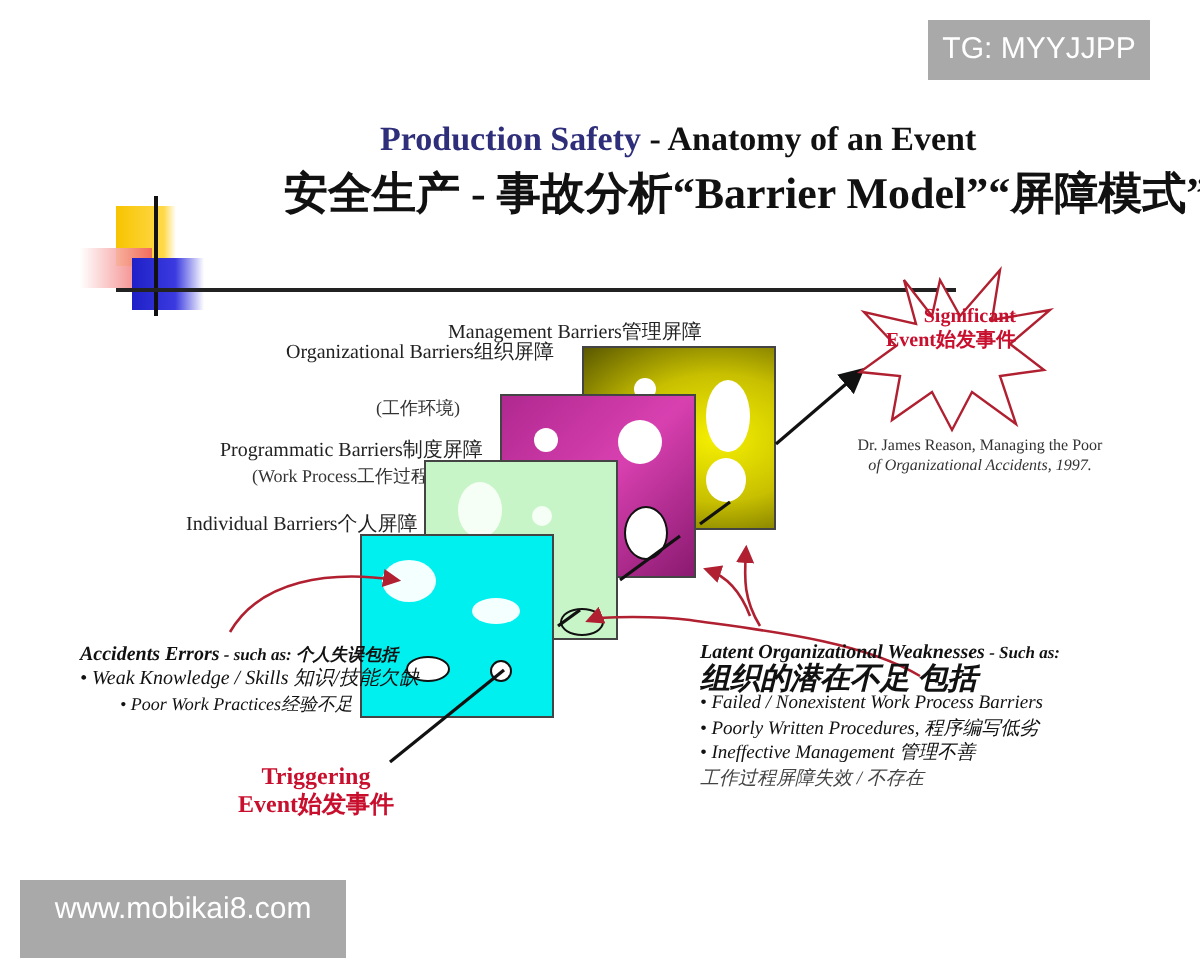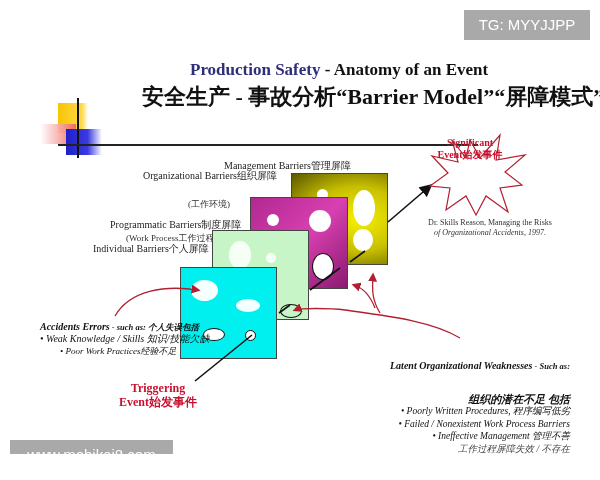--- a/index.html
+++ b/index.html
@@ -1,22 +1,22 @@
 <!DOCTYPE html>
 <html><head>
 <meta charset="utf-8">
 <style>
   * { margin:0; padding:0; box-sizing:border-box; }
   html, body { width:600px; height:480px; background:#ffffff; overflow:hidden; }
   body { position:relative; font-family:"Liberation Serif", serif; }
   .abs { position:absolute; }
 
-  .wm-top { left:464px; top:10px; width:126px; height:30px; background:#a9a9a9; color:#fff;
+  .wm-top { left:464px; top:10px; width:111px; height:30px; background:#a9a9a9; color:#fff;
             font-family:"Liberation Sans", sans-serif; font-size:15px; line-height:30px; text-align:center; }
-  .wm-bot { left:10px; top:440px; width:163px; height:14px; background:#a9a9a9; color:#fff;
+  .wm-bot { left:10px; top:440px; width:163px; height:39px; background:#a9a9a9; color:#fff;
             font-family:"Liberation Sans", sans-serif; font-size:15px; line-height:30px; text-align:center; }
 
   .title1 { left:190px; top:60px; font-size:17px; font-weight:bold; color:#111; white-space:nowrap; }
   .title1 .accent { color:#2e2e7a; }
   .title2 { left:142px; top:82px; font-size:22px; font-weight:bold; color:#111; white-space:nowrap; }
 
   .deco-yellow { left:58px; top:103px; width:30px; height:30px; background:linear-gradient(90deg,#f7c400,#ffd94a 80%,#fff0); }
   .deco-red { left:40px; top:124px; width:36px; height:20px; background:linear-gradient(90deg,#fff,#f06060); opacity:.9; }
   .deco-blue { left:66px; top:129px; width:36px; height:26px; background:linear-gradient(90deg,#2020c8,#3a3ae0 60%,#fff0); }
   .deco-vline { left:77px; top:98px; width:2px; height:60px; background:#111; }
@@ -26,25 +26,25 @@
   .sub { font-size:9px; color:#333; white-space:nowrap; }
 
   .sheet { border:1px solid #444; }
   .hole { position:absolute; background:#fff; border-radius:50%; }
 
   .sheet-mgmt { left:291px; top:173px; width:97px; height:92px; background:radial-gradient(ellipse at 70% 50%, #f6f000 0%, #c8c000 50%, #5a5800 100%); }
   .sheet-org { left:250px; top:197px; width:98px; height:92px; background:linear-gradient(135deg,#b02890,#d840b0 50%,#8a1a70); }
   .sheet-prog { left:212px; top:230px; width:97px; height:90px; background:#c8f5c8; }
   .sheet-ind { left:180px; top:267px; width:97px; height:92px; background:#00f0f0; }
 
-  .star-text { left:432px; top:137px; width:76px; text-align:center; font-size:10px; font-weight:bold; color:#c8102e; line-height:12px; }
+  .star-text { left:432px; top:153px; width:76px; text-align:right; font-size:10px; font-weight:bold; color:#c8102e; line-height:12px; }
   .cite { left:420px; top:218px; width:140px; text-align:center; font-size:8px; color:#333; line-height:10px; }
 
   .ind-errors { left:40px; top:321px; width:180px; font-size:10px; color:#111; line-height:12px; }
-  .latent { left:350px; top:360px; width:220px; text-align:right; font-size:10px; color:#111; line-height:12.5px; }
+  .latent { left:350px; top:320px; width:220px; text-align:left; font-size:10px; color:#111; line-height:12.5px; }
   .italic { font-style:italic; }
   .bold { font-weight:bold; }
   .trigger { left:113px; top:381px; width:90px; text-align:center; font-size:12px; font-weight:bold; color:#c8102e; line-height:14px; }
 </style>
 </head>
 <body>
 
 <div class="abs deco-yellow"></div>
 <div class="abs deco-red"></div>
 <div class="abs deco-blue"></div>
@@ -56,21 +56,21 @@
 <div class="abs title1">
   <span class="accent">Production Safety</span><span> - Anatomy of an Event</span>
 </div>
 <div class="abs title2">安全生产 - 事故分析“Barrier Model”“屏障模式”</div>
 
 <div class="abs label" style="left:224px;top:159px;">Management Barriers管理屏障</div>
 <div class="abs label" style="left:143px;top:169px;">Organizational Barriers组织屏障</div>
 <div class="abs sub" style="left:188px;top:198px;">(工作环境)</div>
 <div class="abs label" style="left:110px;top:218px;">Programmatic Barriers制度屏障</div>
 <div class="abs sub" style="left:126px;top:232px;">(Work Process工作过程)</div>
-<div class="abs label" style="left:93px;top:242px;">Individual Barriers个人屏障</div>
+<div class="abs label" style="left:93px;top:255px;">Individual Barriers个人屏障</div>
 
 <div class="abs sheet sheet-mgmt">
   <div class="hole" style="left:25px;top:15px;width:11px;height:11px;"></div>
   <div class="hole" style="left:61px;top:16px;width:22px;height:36px;"></div>
   <div class="hole" style="left:61px;top:55px;width:20px;height:22px;"></div>
 </div>
 <div class="abs sheet sheet-org">
   <div class="hole" style="left:16px;top:16px;width:12px;height:12px;"></div>
   <div class="hole" style="left:58px;top:12px;width:22px;height:22px;"></div>
   <div class="hole" style="left:61px;top:55px;width:22px;height:27px;border:1px solid #111;"></div>
@@ -111,35 +111,35 @@
 
   <polygon points="470,140 480,158 500,135 496,160 525,155 505,172 522,185 500,188 508,212 486,196 476,215 466,196 446,210 450,188 430,186 448,173 432,156 458,162 452,140 466,158" fill="#fff" stroke="#b02030" stroke-width="1.2"></polygon>
 </svg>
 
 <div class="abs star-text">
   <div>Significant</div>
   <div>Event始发事件</div>
 </div>
 
 <div class="abs cite">
-  <div>Dr. Skills Reason, Managing the Risks</div>
+  <div>Dr. James Reason, Managing the Poor</div>
   <div class="italic">of Organizational Accidents, 1997.</div>
 </div>
 
 <div class="abs ind-errors">
   <div><span class="bold italic">Accidents Errors</span><span class="bold italic" style="font-size:8.5px;"> - such as: 个人失误包括</span></div>
   <div class="italic" style="font-size:10px;">• Weak Knowledge / Skills 知识/技能欠缺</div>
   <div class="italic" style="font-size:9px;padding-left:20px;">• Poor Work Practices经验不足</div>
 </div>
 
 <div class="abs latent">
   <div><span class="bold italic">Latent Organizational Weaknesses</span><span class="bold italic" style="font-size:8.5px;"> - Such as:</span></div>
-  <div class="bold italic" style="font-size:11px;margin-top:20px;">组织的潜在不足 包括</div>
+  <div class="bold italic" style="font-size:15px;">组织的潜在不足 包括</div>
+  <div class="italic" style="font-size:9.5px;">• Failed / Nonexistent Work Process Barriers</div>
   <div class="italic" style="font-size:9.5px;">• Poorly Written Procedures, 程序编写低劣</div>
-  <div class="italic" style="font-size:9.5px;">• Failed / Nonexistent Work Process Barriers</div>
   <div class="italic" style="font-size:9.5px;">• Ineffective Management 管理不善</div>
   <div class="italic" style="font-size:9.5px;color:#444;">工作过程屏障失效 / 不存在</div>
 </div>
 
 <div class="abs trigger">
   <div>Triggering</div>
   <div>Event始发事件</div>
 </div>
 
 <div class="abs wm-bot">www.mobikai8.com</div>

